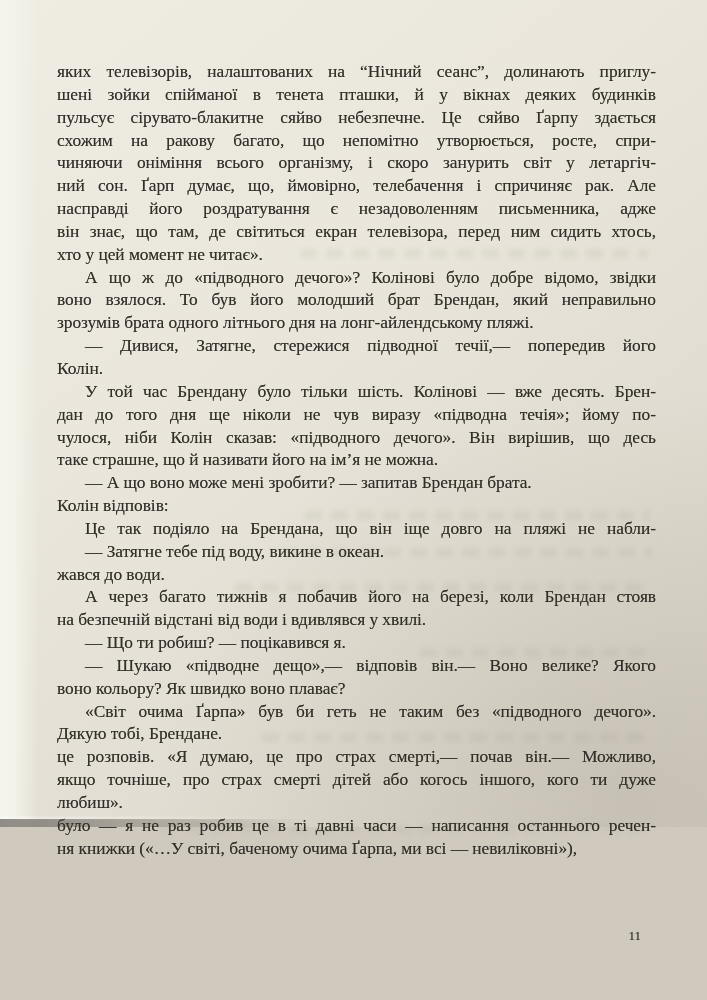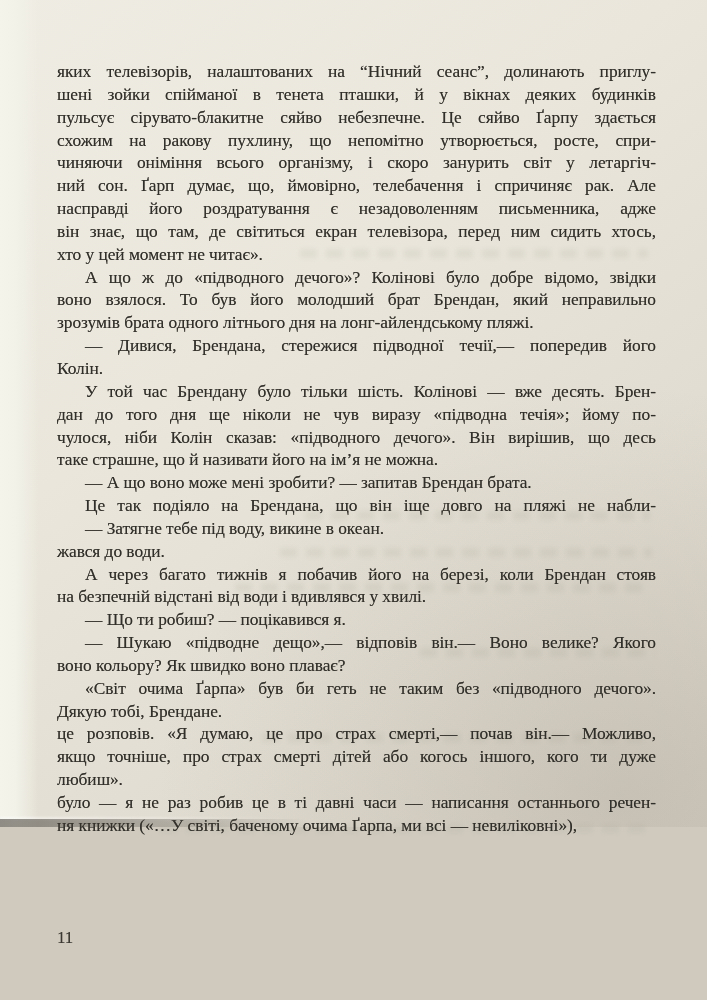--- a/index.html
+++ b/index.html
@@ -69,22 +69,22 @@
     text-align-last: left;
   }
   .line.indent {
     text-indent: 28px;
   }
   .pagenum {
     position: absolute;
     left: 57px;
     top: 928px;
     width: 584px;
-    text-align: left;
-    font-size: 17px;
+    text-align: right;
+    font-size: 13px;
     color: #3a3831;
     text-shadow: 0 0 0.5px rgba(58,56,49,0.5);
   }
 </style>
 </head>
 <body>
 
 <div class="page">
   <div class="edge-left"></div>
 
@@ -93,36 +93,37 @@
   <div class="ghost" style="left:280px; top:548px; width:372px; height:9px;"></div>
   <div class="ghost" style="left:235px; top:583px; width:415px; height:9px;"></div>
   <div class="ghost" style="left:420px; top:648px; width:235px; height:9px;"></div>
   <div class="ghost" style="left:262px; top:733px; width:390px; height:9px;"></div>
   <div class="ghost" style="left:160px; top:824px; width:490px; height:9px; opacity:0.3;"></div>
 
   <div class="text" id="text-block">
       <div class="line">яких телевізорів, налаштованих на “Нічний сеанс”, долинають приглу-</div>
       <div class="line">шені зойки спійманої в тенета пташки, й у вікнах деяких будинків</div>
       <div class="line">пульсує сірувато-блакитне сяйво небезпечне. Це сяйво Ґарпу здається</div>
-      <div class="line">схожим на ракову пухлину, що непомітно утворюється, росте, спри-</div>
+      <div class="line">схожим на ракову багато, що непомітно утворюється, росте, спри-</div>
       <div class="line">чиняючи оніміння всього організму, і скоро занурить світ у летаргіч-</div>
       <div class="line">ний сон. Ґарп думає, що, ймовірно, телебачення і спричиняє рак. Але</div>
       <div class="line">насправді його роздратування є незадоволенням письменника, адже</div>
       <div class="line">він знає, що там, де світиться екран телевізора, перед ним сидить хтось,</div>
       <div class="line last">хто у цей момент не читає».</div>
       <div class="line indent">А що ж до «підводного дечого»? Колінові було добре відомо, звідки</div>
       <div class="line">воно взялося. То був його молодший брат Брендан, який неправильно</div>
       <div class="line last">зрозумів брата одного літнього дня на лонг-айлендському пляжі.</div>
-      <div class="line indent">— Дивися, Брендана, стережися підводної течії,— попередив його</div>
+      <div class="line indent">— Дивися, Затягне, стережися підводної течії,— попередив його</div>
       <div class="line last">Колін.</div>
       <div class="line indent">У той час Брендану було тільки шість. Колінові — вже десять. Брен-</div>
       <div class="line">дан до того дня ще ніколи не чув виразу «підводна течія»; йому по-</div>
       <div class="line">чулося, ніби Колін сказав: «підводного дечого». Він вирішив, що десь</div>
       <div class="line last">таке страшне, що й називати його на ім’я не можна.</div>
       <div class="line indent last">— А що воно може мені зробити? — запитав Брендан брата.</div>
+      <div class="line last">Колін відповів:</div>
       <div class="line indent">Це так подіяло на Брендана, що він іще довго на пляжі не набли-</div>
       <div class="line indent last">— Затягне тебе під воду, викине в океан.</div>
       <div class="line last">жався до води.</div>
       <div class="line indent">А через багато тижнів я побачив його на березі, коли Брендан стояв</div>
       <div class="line last">на безпечній відстані від води і вдивлявся у хвилі.</div>
       <div class="line indent last">— Що ти робиш? — поцікавився я.</div>
       <div class="line indent">— Шукаю «підводне дещо»,— відповів він.— Воно велике? Якого</div>
       <div class="line last">воно кольору? Як швидко воно плаває?</div>
       <div class="line indent">«Світ очима Ґарпа» був би геть не таким без «підводного дечого».</div>
       <div class="line last">Дякую тобі, Брендане.</div>

